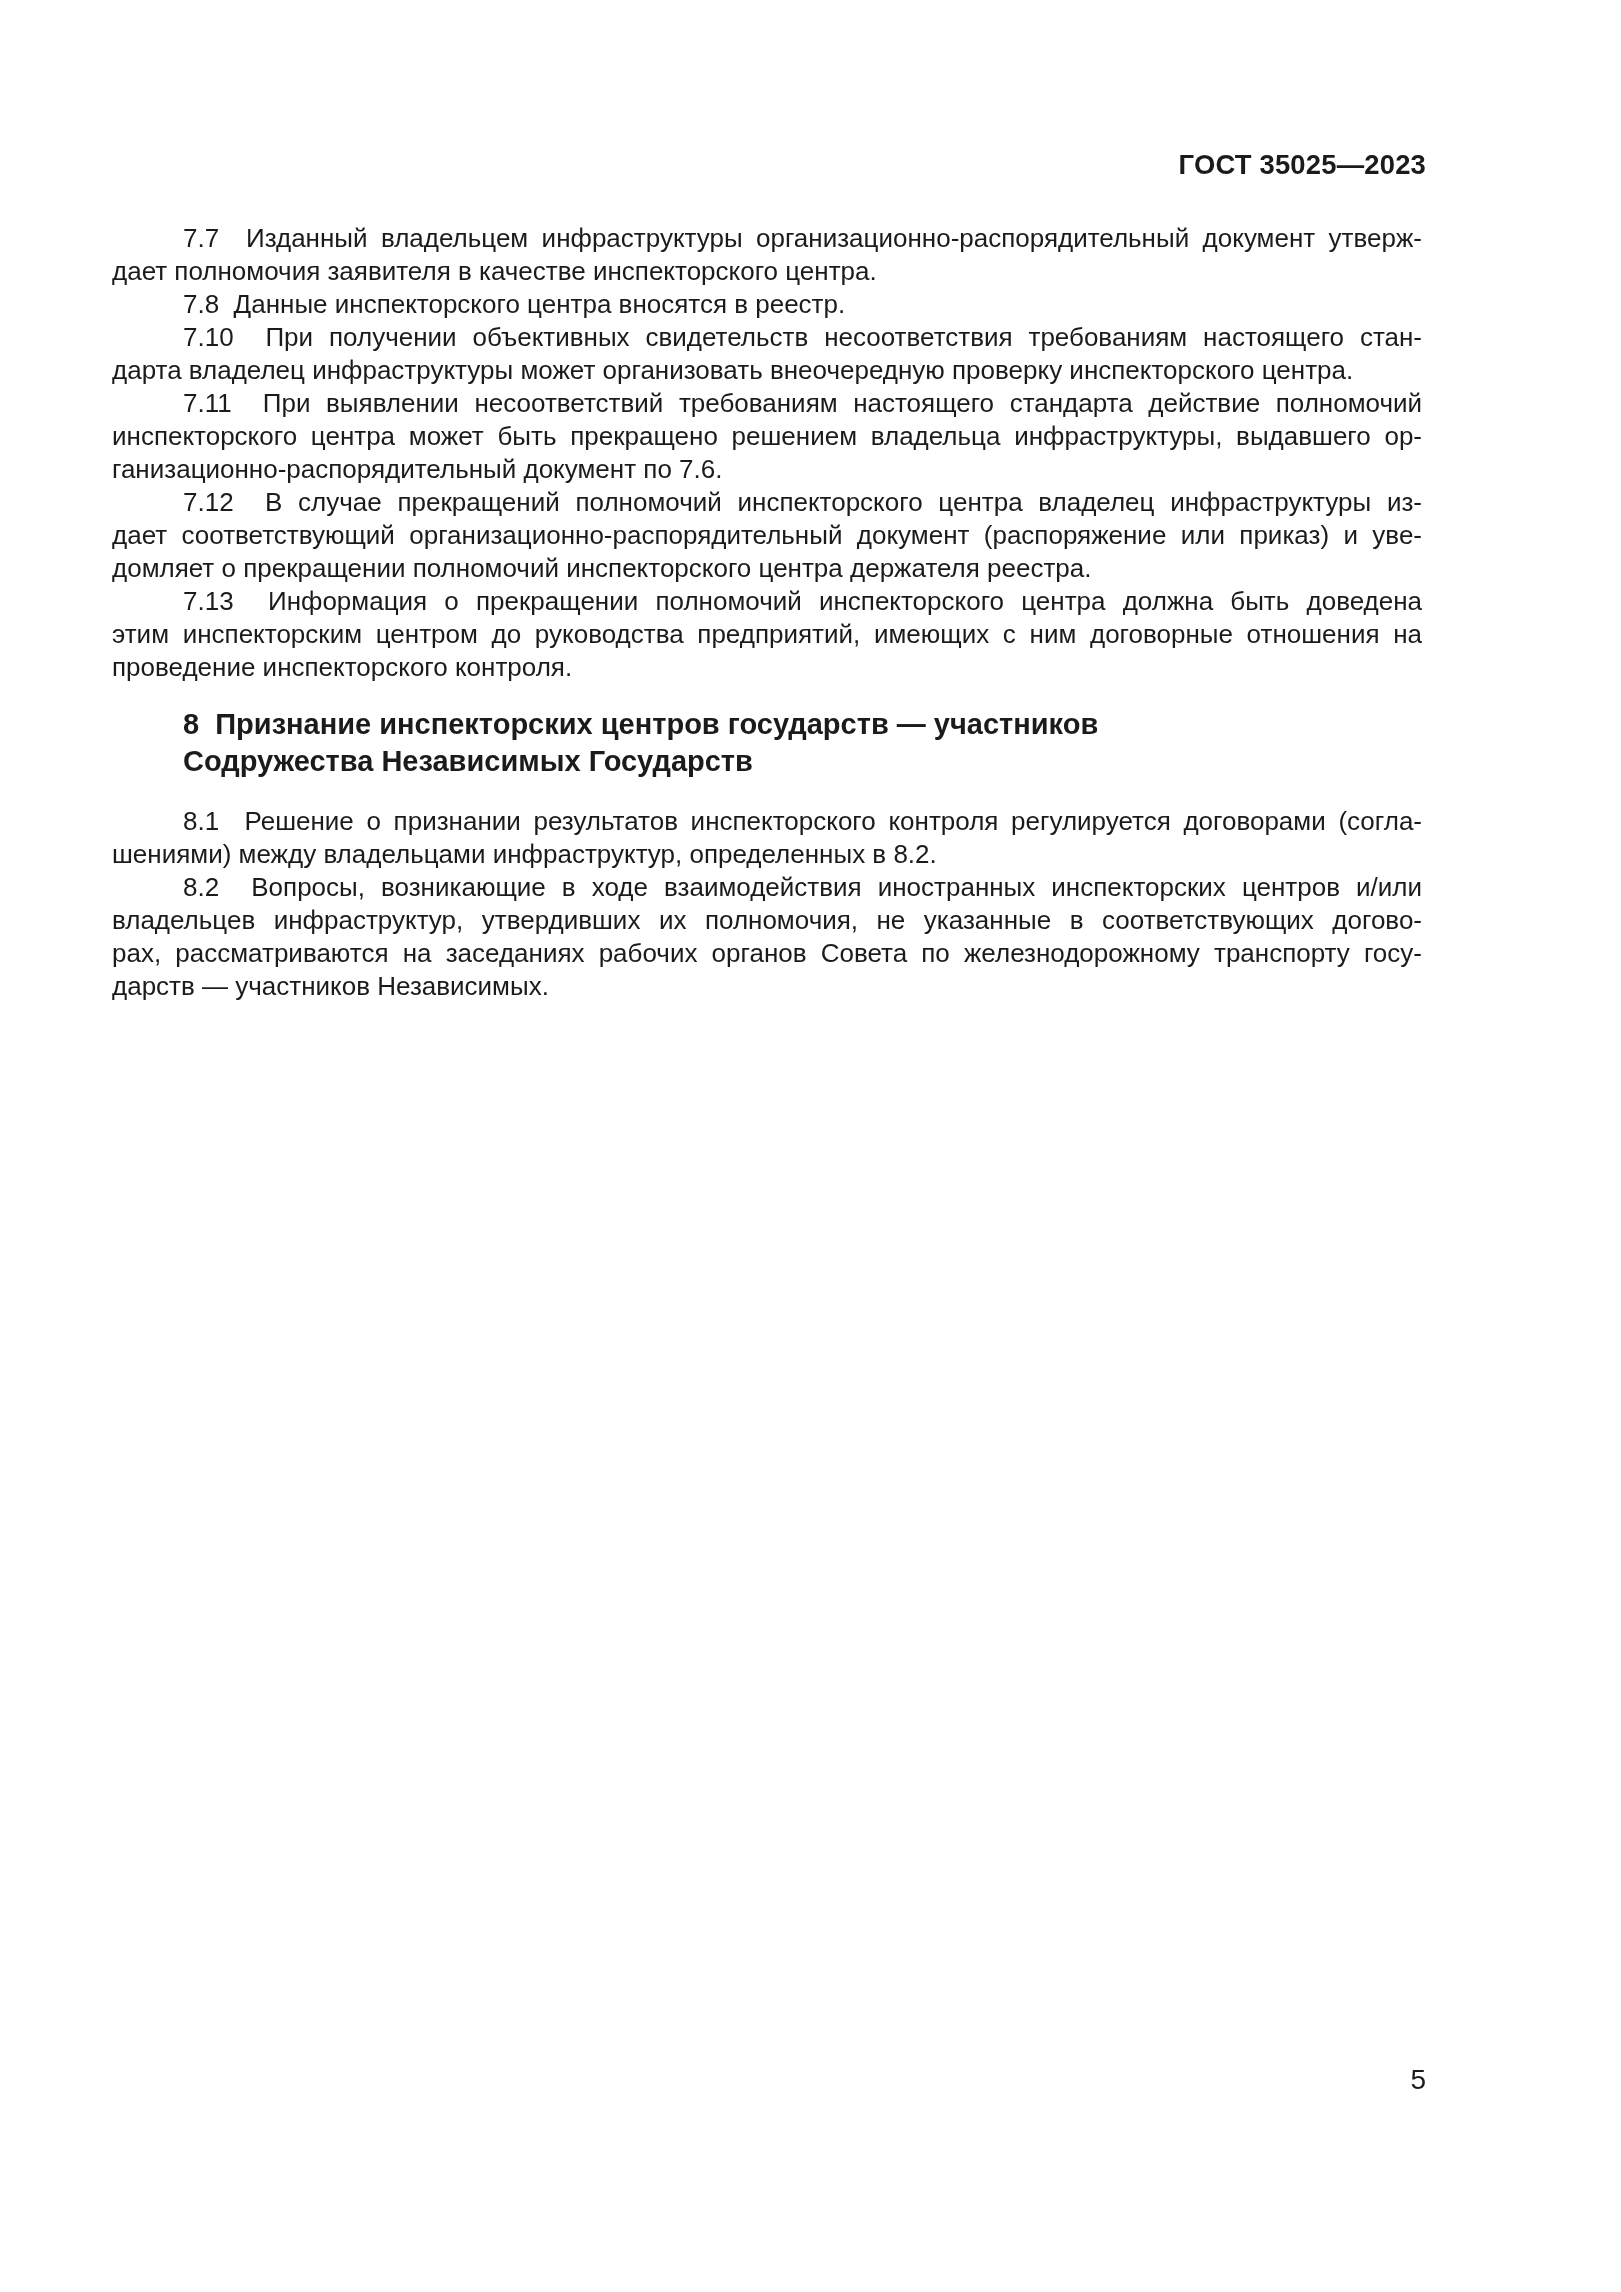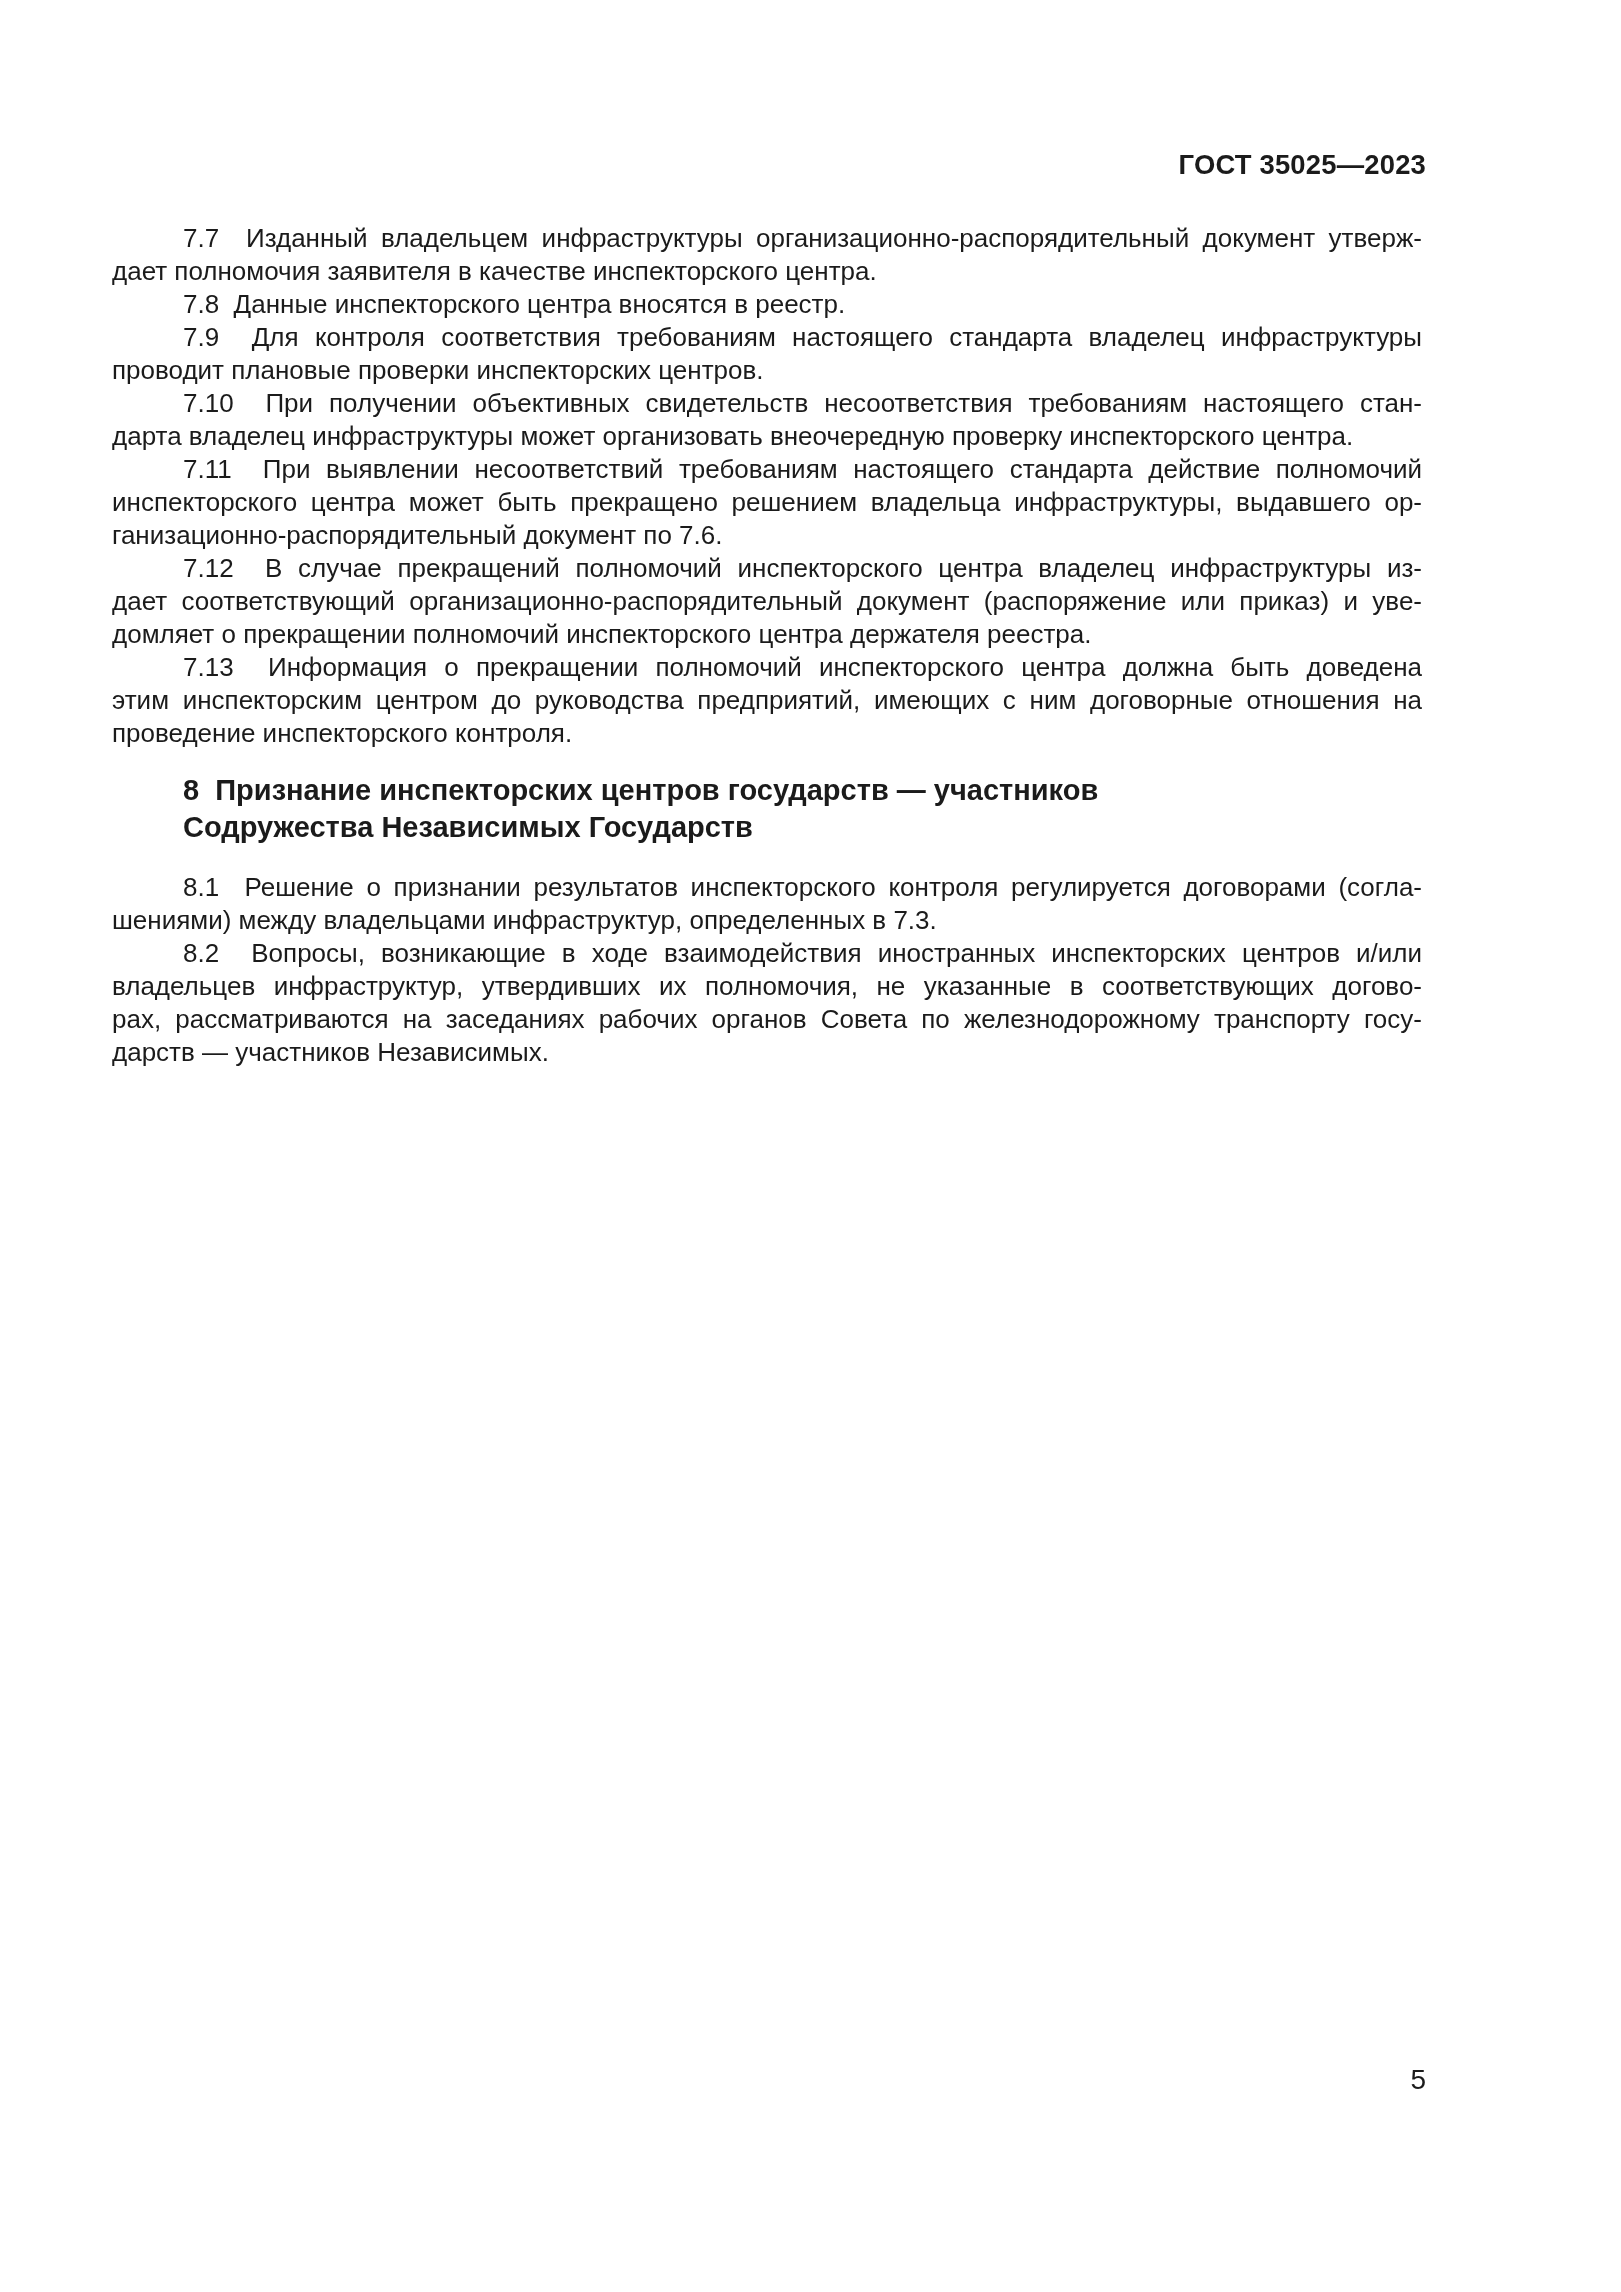--- a/index.html
+++ b/index.html
@@ -77,24 +77,20 @@
 
   <div class="content" id="content">
       <div class="paragraph">
         <div class="line first">7.7&nbsp; Изданный владельцем инфраструктуры организационно-распорядительный документ утверж-</div>
         <div class="line last">дает полномочия заявителя в качестве инспекторского центра.</div>
       </div>
       <div class="paragraph">
         <div class="line first last">7.8&nbsp; Данные инспекторского центра вносятся в реестр.</div>
       </div>
       <div class="paragraph">
-        <div class="line first">7.9&nbsp; Для контроля соответствия требованиям настоящего стандарта владелец инфраструктуры</div>
-        <div class="line last">проводит плановые проверки инспекторских центров.</div>
-      </div>
-      <div class="paragraph">
         <div class="line first">7.10&nbsp; При получении объективных свидетельств несоответствия требованиям настоящего стан-</div>
         <div class="line last">дарта владелец инфраструктуры может организовать внеочередную проверку инспекторского центра.</div>
       </div>
       <div class="paragraph">
         <div class="line first">7.11&nbsp; При выявлении несоответствий требованиям настоящего стандарта действие полномочий</div>
         <div class="line">инспекторского центра может быть прекращено решением владельца инфраструктуры, выдавшего ор-</div>
         <div class="line last">ганизационно-распорядительный документ по 7.6.</div>
       </div>
       <div class="paragraph">
         <div class="line first">7.12&nbsp; В случае прекращений полномочий инспекторского центра владелец инфраструктуры из-</div>
@@ -105,21 +101,21 @@
         <div class="line first">7.13&nbsp; Информация о прекращении полномочий инспекторского центра должна быть доведена</div>
         <div class="line">этим инспекторским центром до руководства предприятий, имеющих с ним договорные отношения на</div>
         <div class="line last">проведение инспекторского контроля.</div>
       </div>
       <div class="heading">
         <div class="line first">8&nbsp; Признание инспекторских центров государств — участников</div>
         <div class="line last">Содружества Независимых Государств</div>
       </div>
       <div class="paragraph">
         <div class="line first">8.1&nbsp; Решение о признании результатов инспекторского контроля регулируется договорами (согла-</div>
-        <div class="line last">шениями) между владельцами инфраструктур, определенных в 7.3.</div>
+        <div class="line last">шениями) между владельцами инфраструктур, определенных в 8.2.</div>
       </div>
       <div class="paragraph">
         <div class="line first">8.2&nbsp; Вопросы, возникающие в ходе взаимодействия иностранных инспекторских центров и/или</div>
         <div class="line">владельцев инфраструктур, утвердивших их полномочия, не указанные в соответствующих догово-</div>
         <div class="line">рах, рассматриваются на заседаниях рабочих органов Совета по железнодорожному транспорту госу-</div>
         <div class="line last">дарств — участников Независимых.</div>
       </div>
     </div>
 
   <div class="page-number">5</div>

